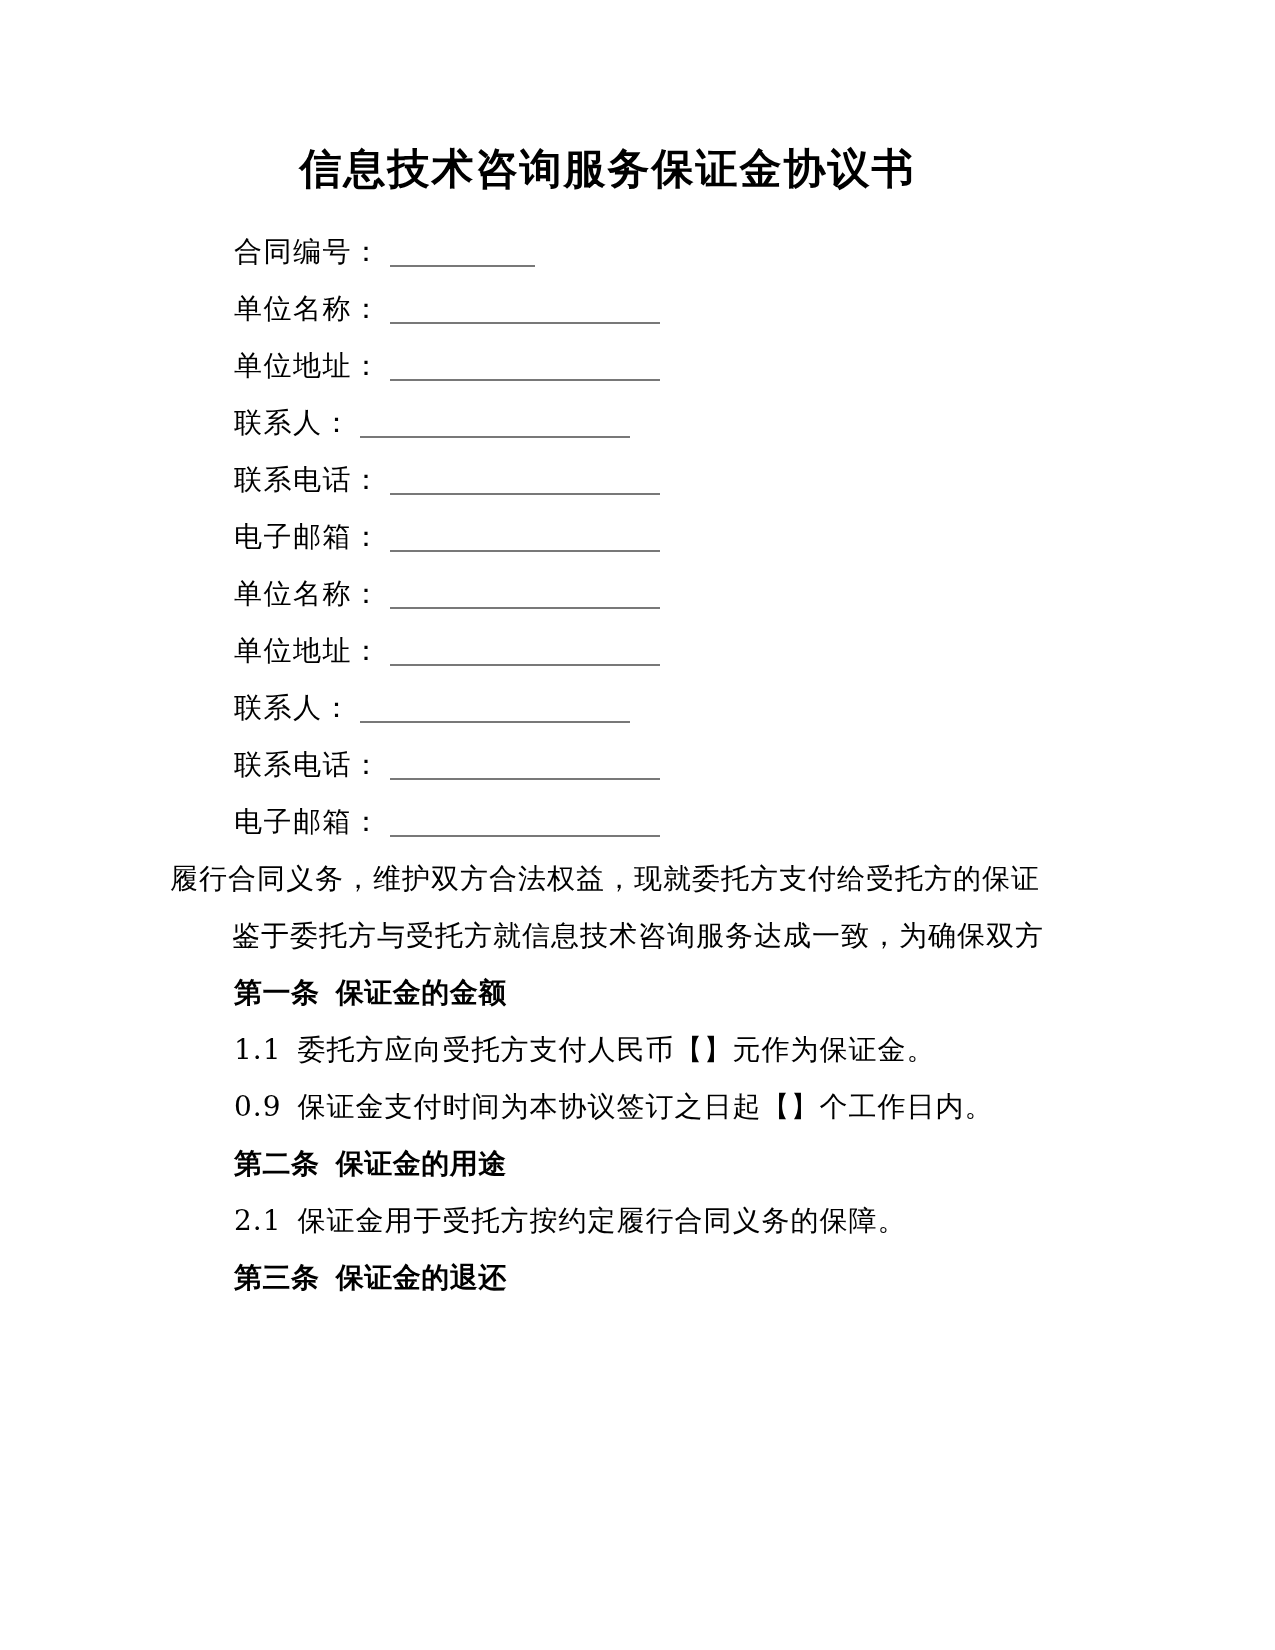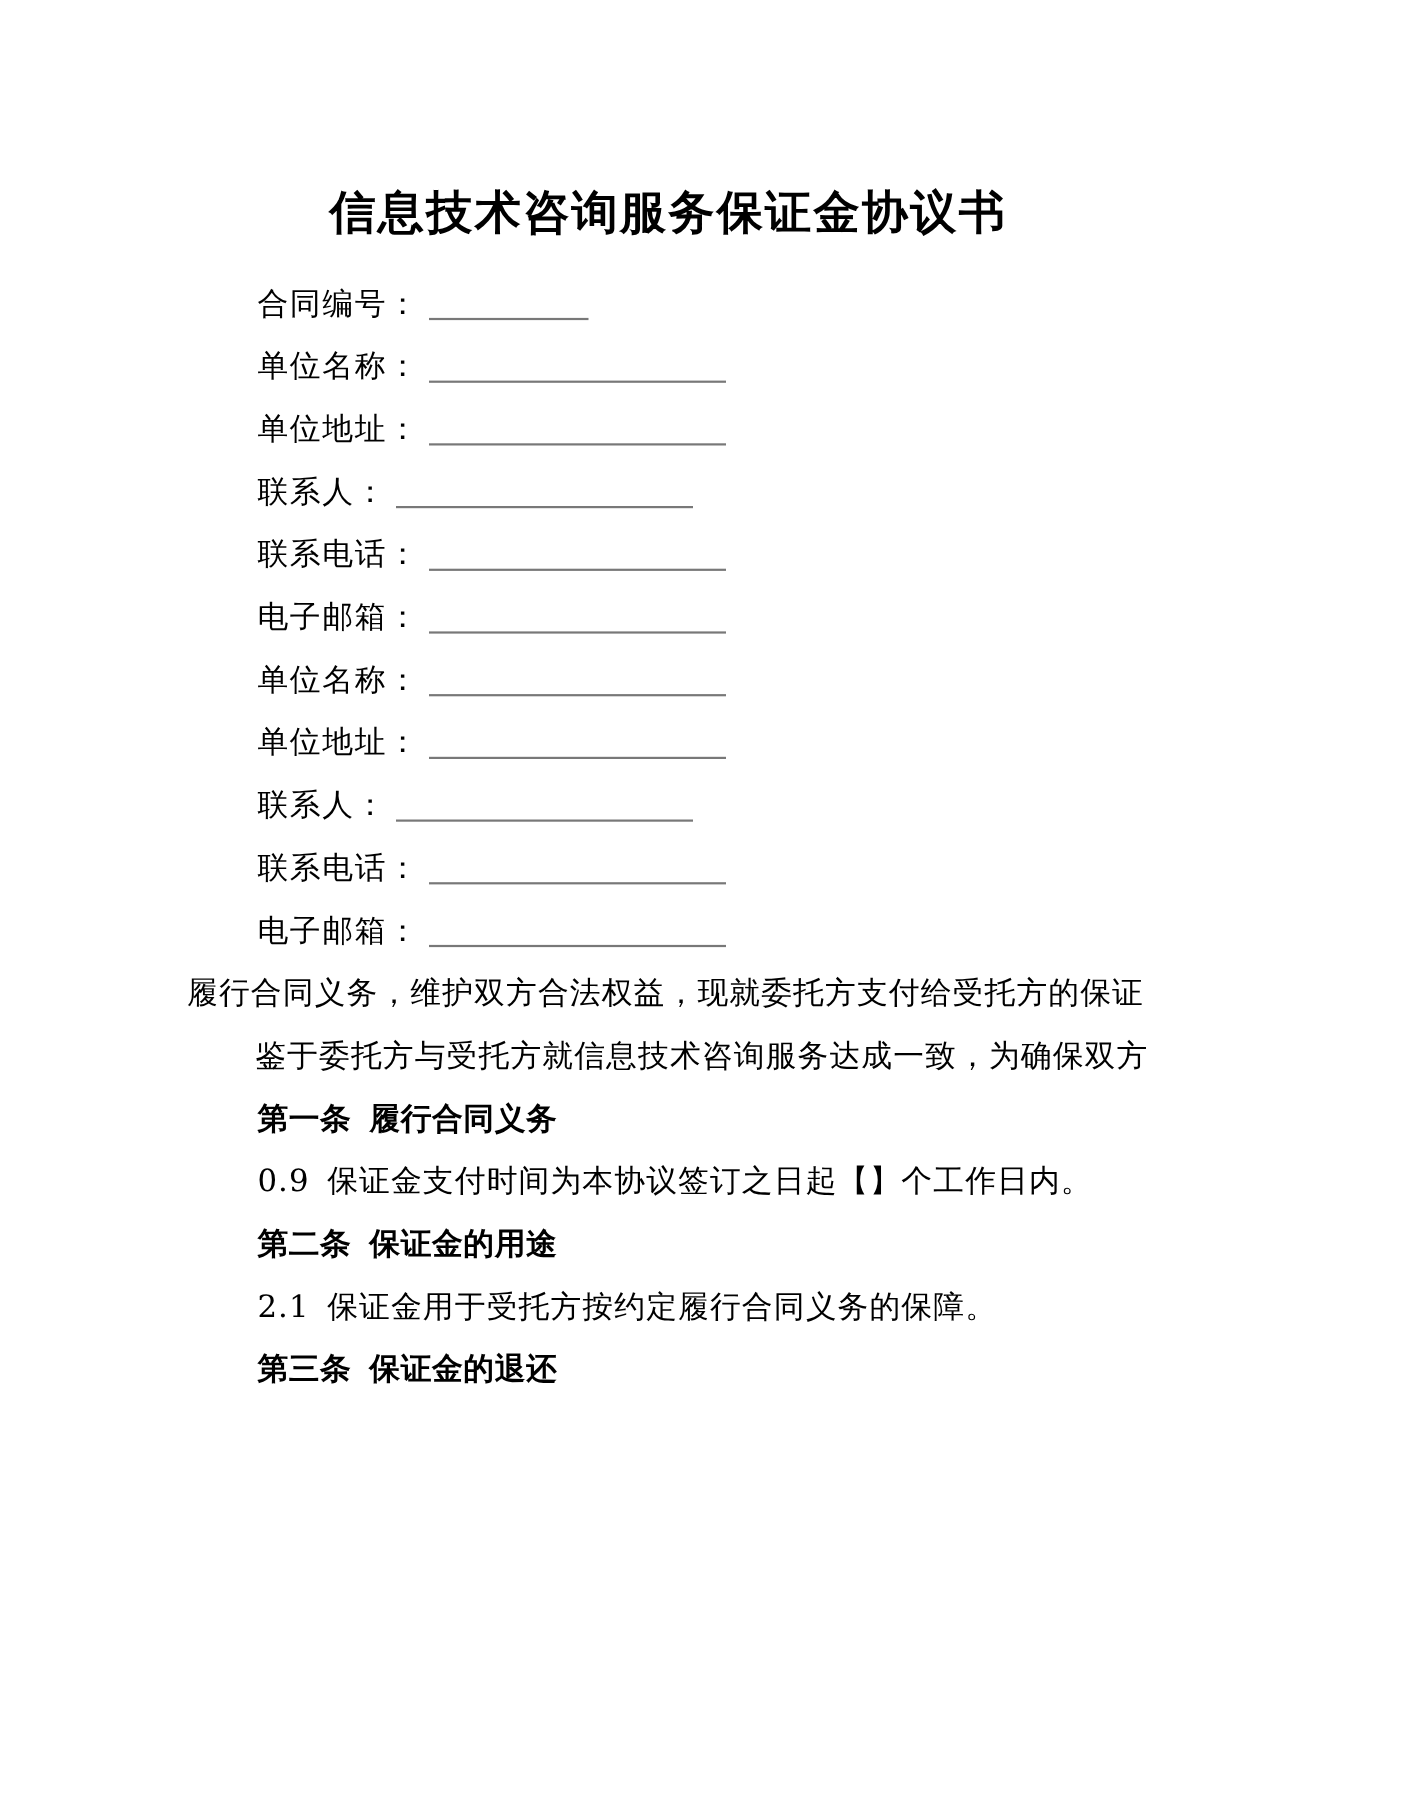--- a/index.html
+++ b/index.html
@@ -15,21 +15,20 @@
     padding: 138px 230px 0 170px;
     overflow: hidden;
   }
   .doc-title {
     font-size: 42px;
     line-height: 62px;
     font-weight: bold;
     text-align: center;
     letter-spacing: 2px;
     white-space: nowrap;
-    margin-top: 24px;
   }
   .fields { margin-top: 23px; }
   .field-row {
     line-height: 57px;
     font-size: 28px;
     letter-spacing: 1.5px;
     padding-left: 64px;
     white-space: nowrap;
   }
   .blank {
@@ -109,21 +108,22 @@
     <div class="field-row">
       <span>电子邮箱：</span><span class="blank long"></span>
     </div>
   </div>
 
   <div class="intro">
     <div class="intro-line">履行合同义务，维护双方合法权益，现就委托方支付给受托方的保证</div>
     <div class="intro-line first">鉴于委托方与受托方就信息技术咨询服务达成一致，为确保双方</div>
   </div>
 
-  <h2 class="section-heading">第一条 履行合同义务</h2>
+  <h2 class="section-heading">第一条 保证金的金额</h2>
+  <p class="clause">1.1 委托方应向受托方支付人民币【】元作为保证金。</p>
   <p class="clause">0.9 保证金支付时间为本协议签订之日起【】个工作日内。</p>
 
   <h2 class="section-heading">第二条 保证金的用途</h2>
   <p class="clause">2.1 保证金用于受托方按约定履行合同义务的保障。</p>
 
   <h2 class="section-heading">第三条 保证金的退还</h2>
 
 </div>
 
 </body></html>

